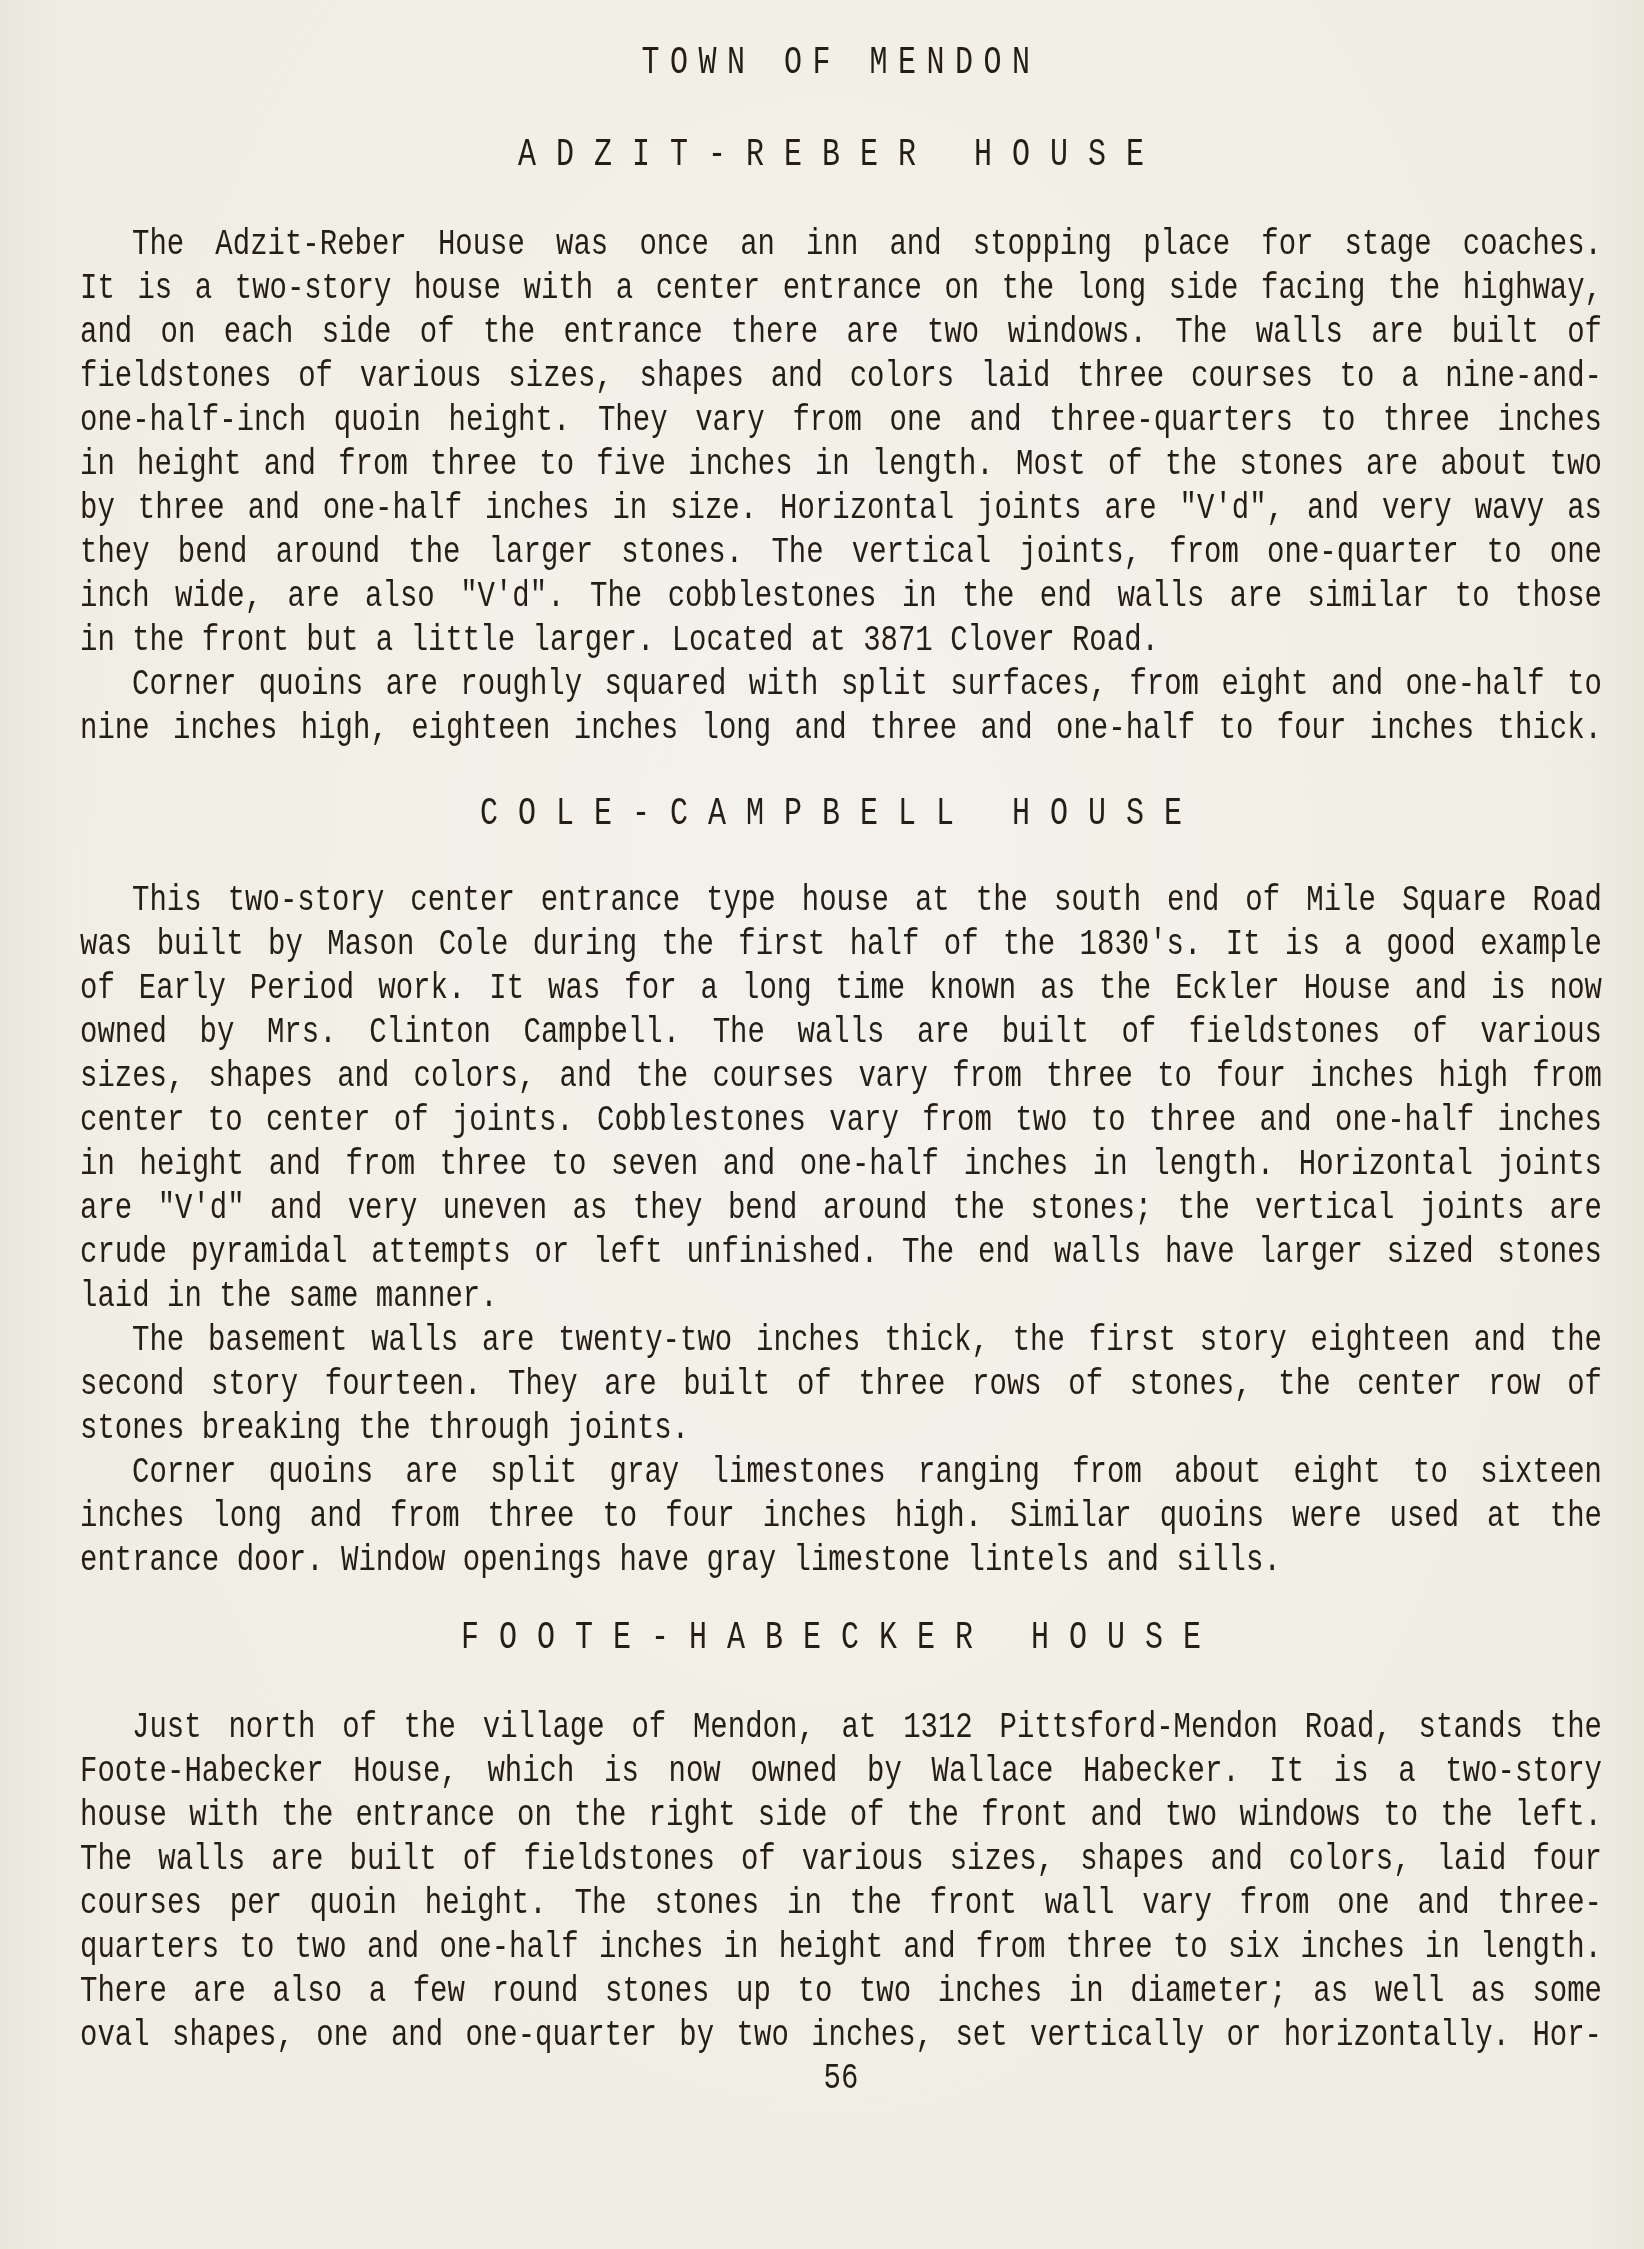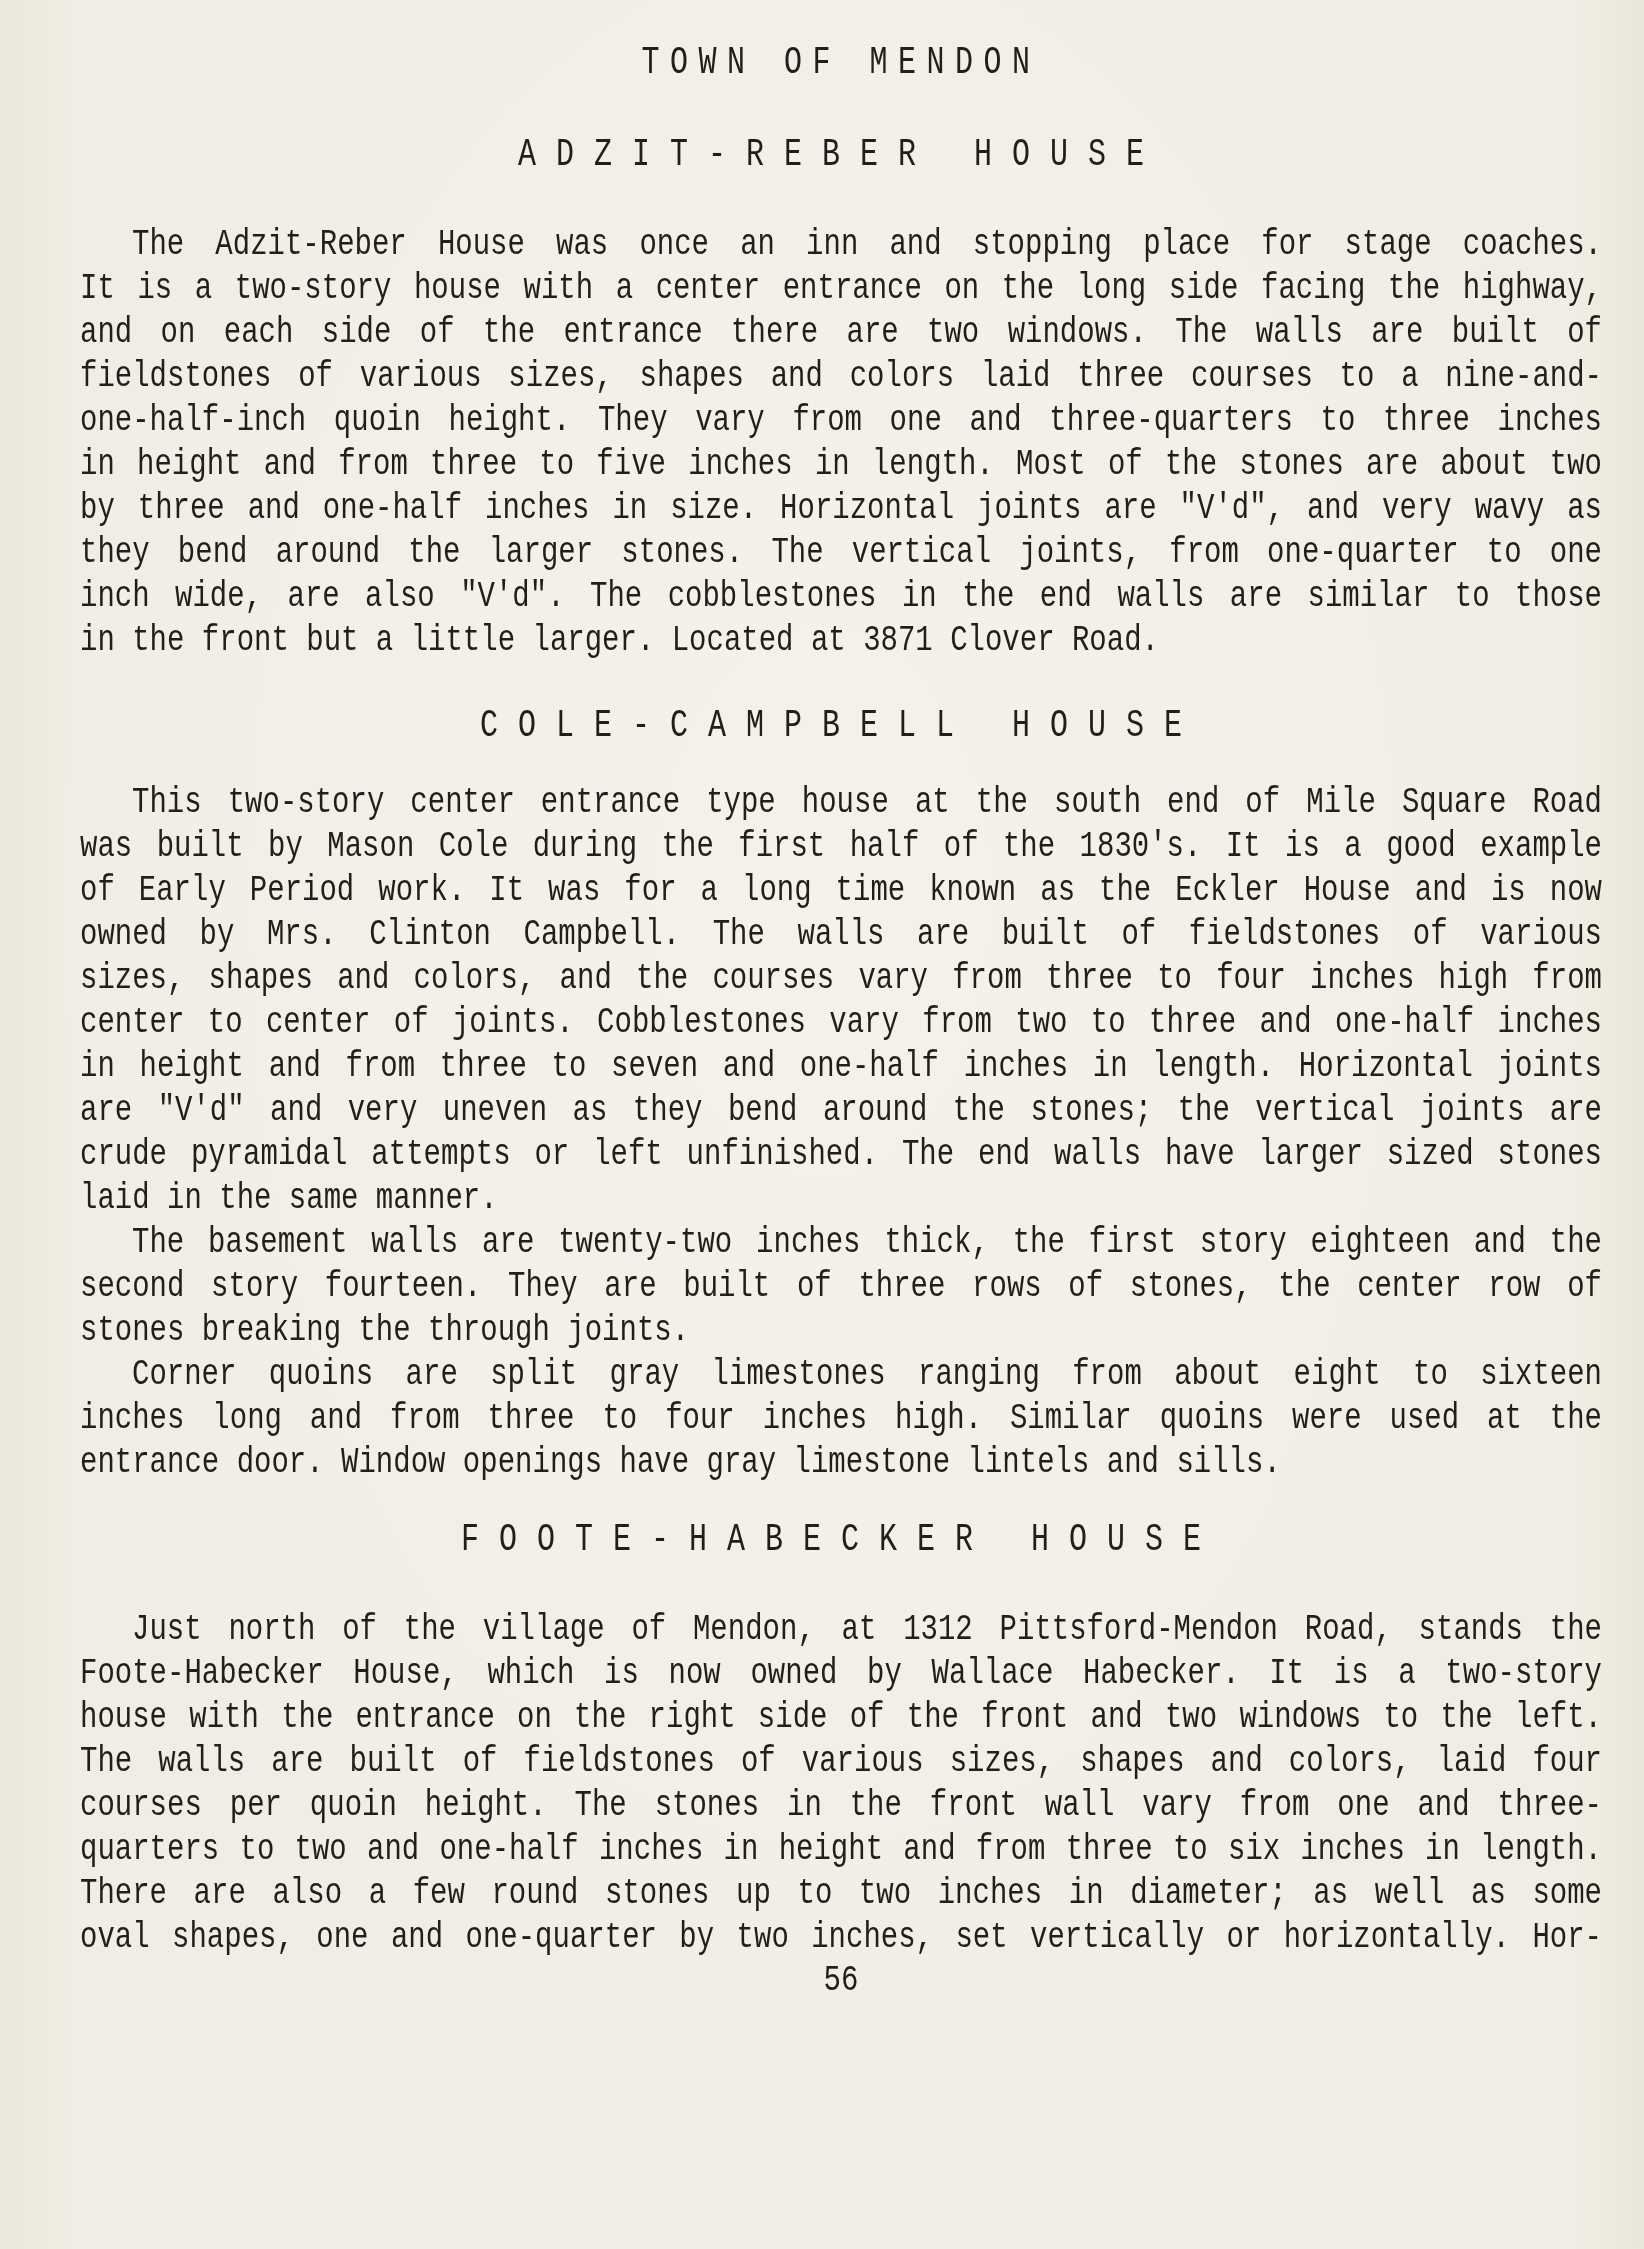--- a/index.html
+++ b/index.html
@@ -38,21 +38,21 @@
     font-size: 30px;
     font-weight: normal;
     line-height: 31px;
     letter-spacing: 20px;
     text-align: center;
     transform: scaleY(1.3);
   }
   .sec-0 .section-heading { margin: 61px 0 0 0; }
   .sec-0 .paragraphs      { margin-top: 52px; }
   .sec-1 .section-heading { margin: 48px 0 0 0; }
-  .sec-1 .paragraphs      { margin-top: 39px; font-family: Liberation Mono, monospace; }
+  .sec-1 .paragraphs      { margin-top: 49px; font-family: Liberation Mono, monospace; }
   .sec-2 .section-heading { margin: 40px 0 0 0; }
   .sec-2 .paragraphs      { margin-top: 52px; }
   .line {
     font-size: 29px;
     line-height: 44px;
     text-align: justify;
     text-align-last: justify;
     text-justify: inter-word;
     white-space: normal;
     transform: scaleY(1.3);
@@ -85,20 +85,24 @@
             <div class="line first">The Adzit-Reber House was once an inn and stopping place for stage coaches.</div>
             <div class="line">It is a two-story house with a center entrance on the long side facing the highway,</div>
             <div class="line">and on each side of the entrance there are two windows. The walls are built of</div>
             <div class="line">fieldstones of various sizes, shapes and colors laid three courses to a nine-and-</div>
             <div class="line">one-half-inch quoin height. They vary from one and three-quarters to three inches</div>
             <div class="line">in height and from three to five inches in length. Most of the stones are about two</div>
             <div class="line">by three and one-half inches in size. Horizontal joints are "V'd", and very wavy as</div>
             <div class="line">they bend around the larger stones. The vertical joints, from one-quarter to one</div>
             <div class="line">inch wide, are also "V'd". The cobblestones in the end walls are similar to those</div>
             <div class="line short-last">in the front but a little larger. Located at 3871 Clover Road.</div>
+          </div>
+          <div class="paragraph">
+            <div class="line first">Corner quoins are roughly squared with split surfaces, from eight and one-half to</div>
+            <div class="line">nine inches high, eighteen inches long and three and one-half to four inches thick.</div>
           </div>
         </div>
       </section>
       <section class="section sec-1">
         <h2 class="section-heading">COLE-CAMPBELL HOUSE</h2>
         <div class="paragraphs">
           <div class="paragraph">
             <div class="line first">This two-story center entrance type house at the south end of Mile Square Road</div>
             <div class="line">was built by Mason Cole during the first half of the 1830's. It is a good example</div>
             <div class="line">of Early Period work. It was for a long time known as the Eckler House and is now</div>

